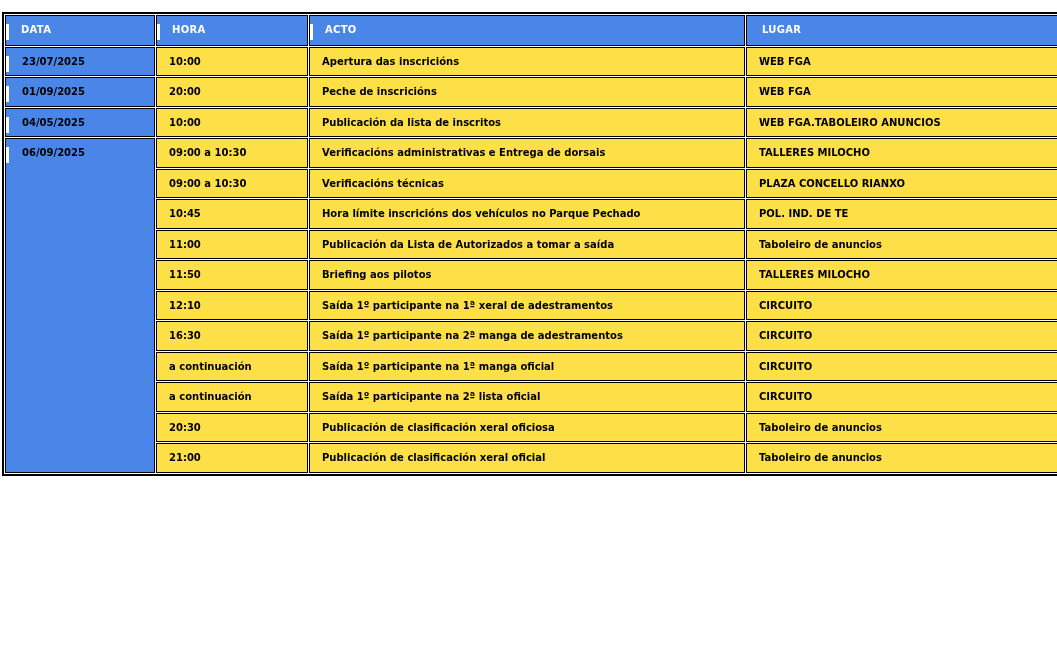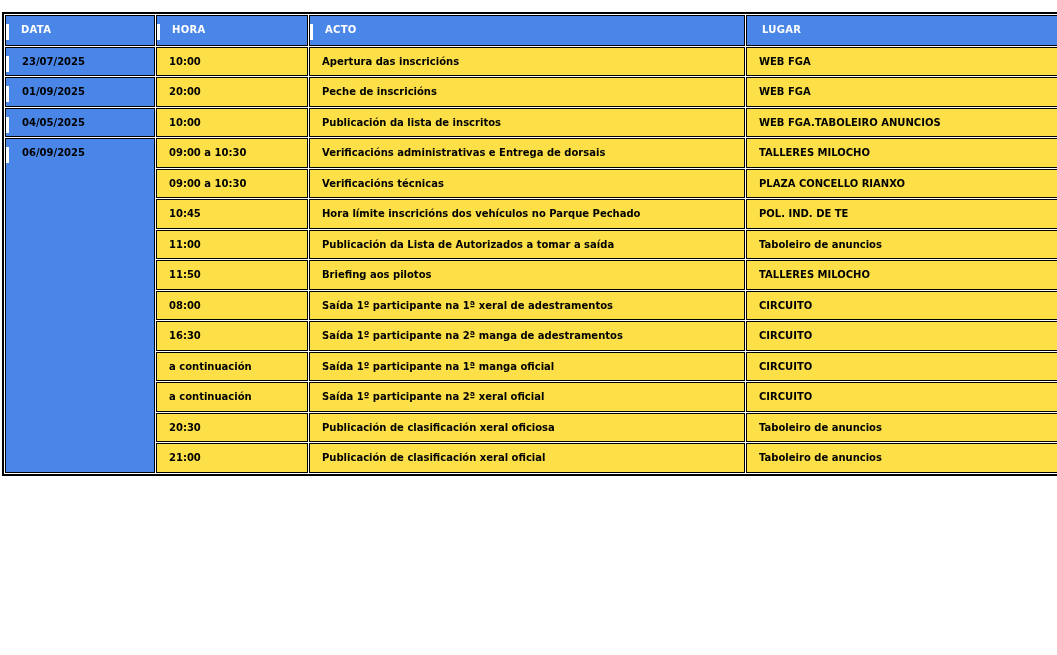--- a/index.html
+++ b/index.html
@@ -122,37 +122,37 @@
           <td class="hora-cell">11:00</td>
           <td class="acto-cell">Publicación da Lista de Autorizados a tomar a saída</td>
           <td class="lugar-cell">Taboleiro de anuncios</td>
         </tr>
         <tr>
           <td class="hora-cell">11:50</td>
           <td class="acto-cell">Briefing aos pilotos</td>
           <td class="lugar-cell">TALLERES MILOCHO</td>
         </tr>
         <tr>
-          <td class="hora-cell">08:00</td>
+          <td class="hora-cell">12:10</td>
           <td class="acto-cell">Saída 1º participante na 1ª xeral de adestramentos</td>
           <td class="lugar-cell">CIRCUITO</td>
         </tr>
         <tr>
           <td class="hora-cell">16:30</td>
           <td class="acto-cell">Saída 1º participante na 2ª manga de adestramentos</td>
           <td class="lugar-cell">CIRCUITO</td>
         </tr>
         <tr>
           <td class="hora-cell">a continuación</td>
           <td class="acto-cell">Saída 1º participante na 1ª manga oficial</td>
           <td class="lugar-cell">CIRCUITO</td>
         </tr>
         <tr>
           <td class="hora-cell">a continuación</td>
-          <td class="acto-cell">Saída 1º participante na 2ª xeral oficial</td>
+          <td class="acto-cell">Saída 1º participante na 2ª lista oficial</td>
           <td class="lugar-cell">CIRCUITO</td>
         </tr>
         <tr>
           <td class="hora-cell">20:30</td>
           <td class="acto-cell">Publicación de clasificación xeral oficiosa</td>
           <td class="lugar-cell">Taboleiro de anuncios</td>
         </tr>
         <tr>
           <td class="hora-cell">21:00</td>
           <td class="acto-cell">Publicación de clasificación xeral oficial</td>

